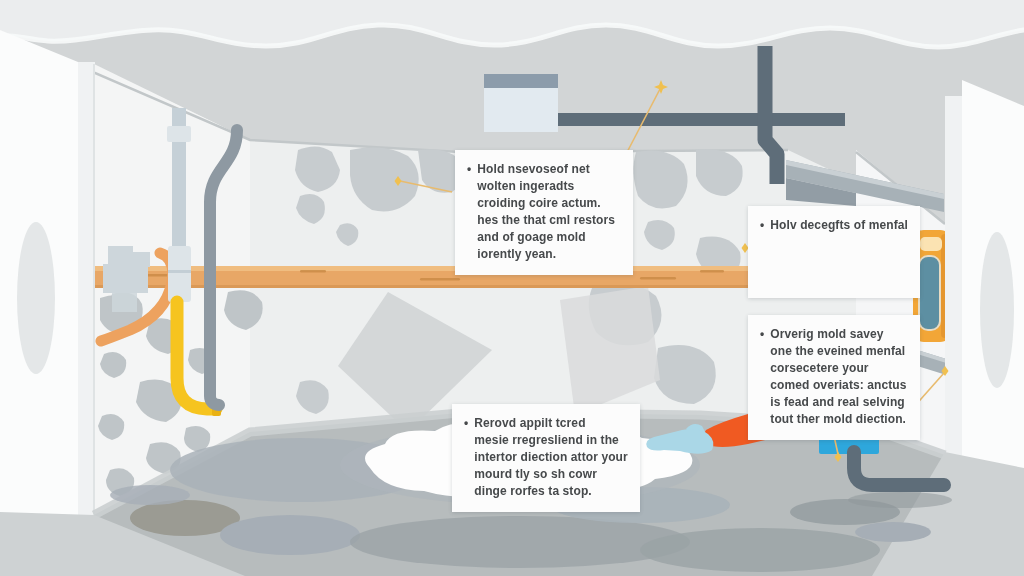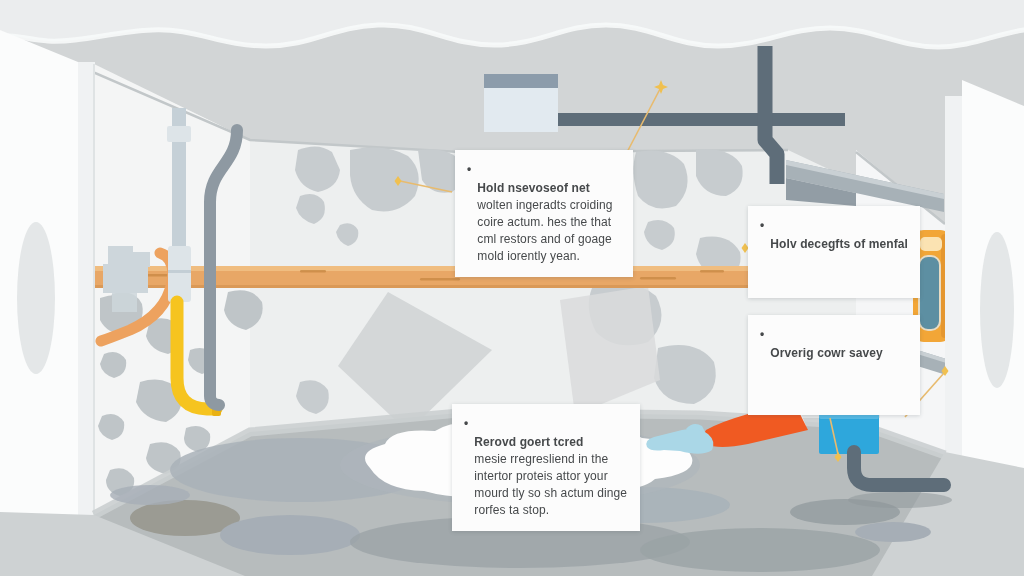--- a/index.html
+++ b/index.html
@@ -5,22 +5,22 @@
   html,body{margin:0;padding:0;background:#fff;}
   .stage{position:relative;width:1024px;height:576px;overflow:hidden;
          background:#eef0f0;font-family:"Liberation Sans",sans-serif;}
   .scene{position:absolute;left:0;top:0;width:1024px;height:576px;display:block;}
   .callout{position:absolute;background:var(--c-calloutBg,#fcfcfc);
            box-shadow:0 1px 4px rgba(60,70,80,.20);
            padding:11px 12px 12px 12px;display:flex;gap:6px;box-sizing:border-box;
            font-size:12px;line-height:1.42;color:var(--c-calloutText,#46494b);
            letter-spacing:.1px;}
   .callout .bullet{font-weight:700;flex:0 0 auto;}
-  .callout .title{font-weight:700;display:block;margin-top:19px;}
-  .callout .body{font-weight:400;}
+  .callout .title{font-weight:700;display:block;}
+  .callout .body{font-weight:700;}
 </style>
 </head>
 <body>
 
 <div class="stage">
 
 <svg class="scene" viewBox="0 0 1024 576" xmlns="http://www.w3.org/2000/svg">
 
   <rect x="0" y="0" width="1024" height="302" style="fill:var(--c-ceiling)"></rect>
   <path d="M0,0 H1024 V30 C995,34 972,47 938,47 C898,47 872,28 830,28 C788,28 762,46 718,46 C674,46 650,25 606,25 C562,25 540,45 494,45 C448,45 424,23 378,25 C332,27 312,46 266,46 C220,46 196,28 152,30 C116,31 80,43 48,41 C30,40 12,34 0,36 Z" style="fill:var(--c-band)"></path>
@@ -182,25 +182,26 @@
   <div class="callout" style="left:748px;top:206px;width:172px;min-height:92px">
     <span class="bullet">•</span>
     <div class="ct">
       <span class="title">Holv decegfts of menfal</span>
     </div>
   </div>
 
   <div class="callout" style="left:748px;top:315px;width:172px;min-height:100px">
     <span class="bullet">•</span>
     <div class="ct">
-      <span class="title">Orverig cowr savey</span>
+      <span class="title">Orverig mold savey</span>
+      <span class="body">one the eveined menfal corsecetere your comed overiats: anctus is fead and real selving tout ther mold diection.</span>
     </div>
   </div>
 
   <div class="callout" style="left:452px;top:404px;width:188px;min-height:92px">
     <span class="bullet">•</span>
     <div class="ct">
-      <span class="title">Rerovd goert tcred</span>
-      <span class="body">mesie rregresliend in the intertor proteis attor your mourd tly so sh actum dinge rorfes ta stop.</span>
+      <span class="title">Rerovd appilt tcred</span>
+      <span class="body">mesie rregresliend in the intertor diection attor your mourd tly so sh cowr dinge rorfes ta stop.</span>
     </div>
   </div>
 
 </div>
 
 </body></html>

